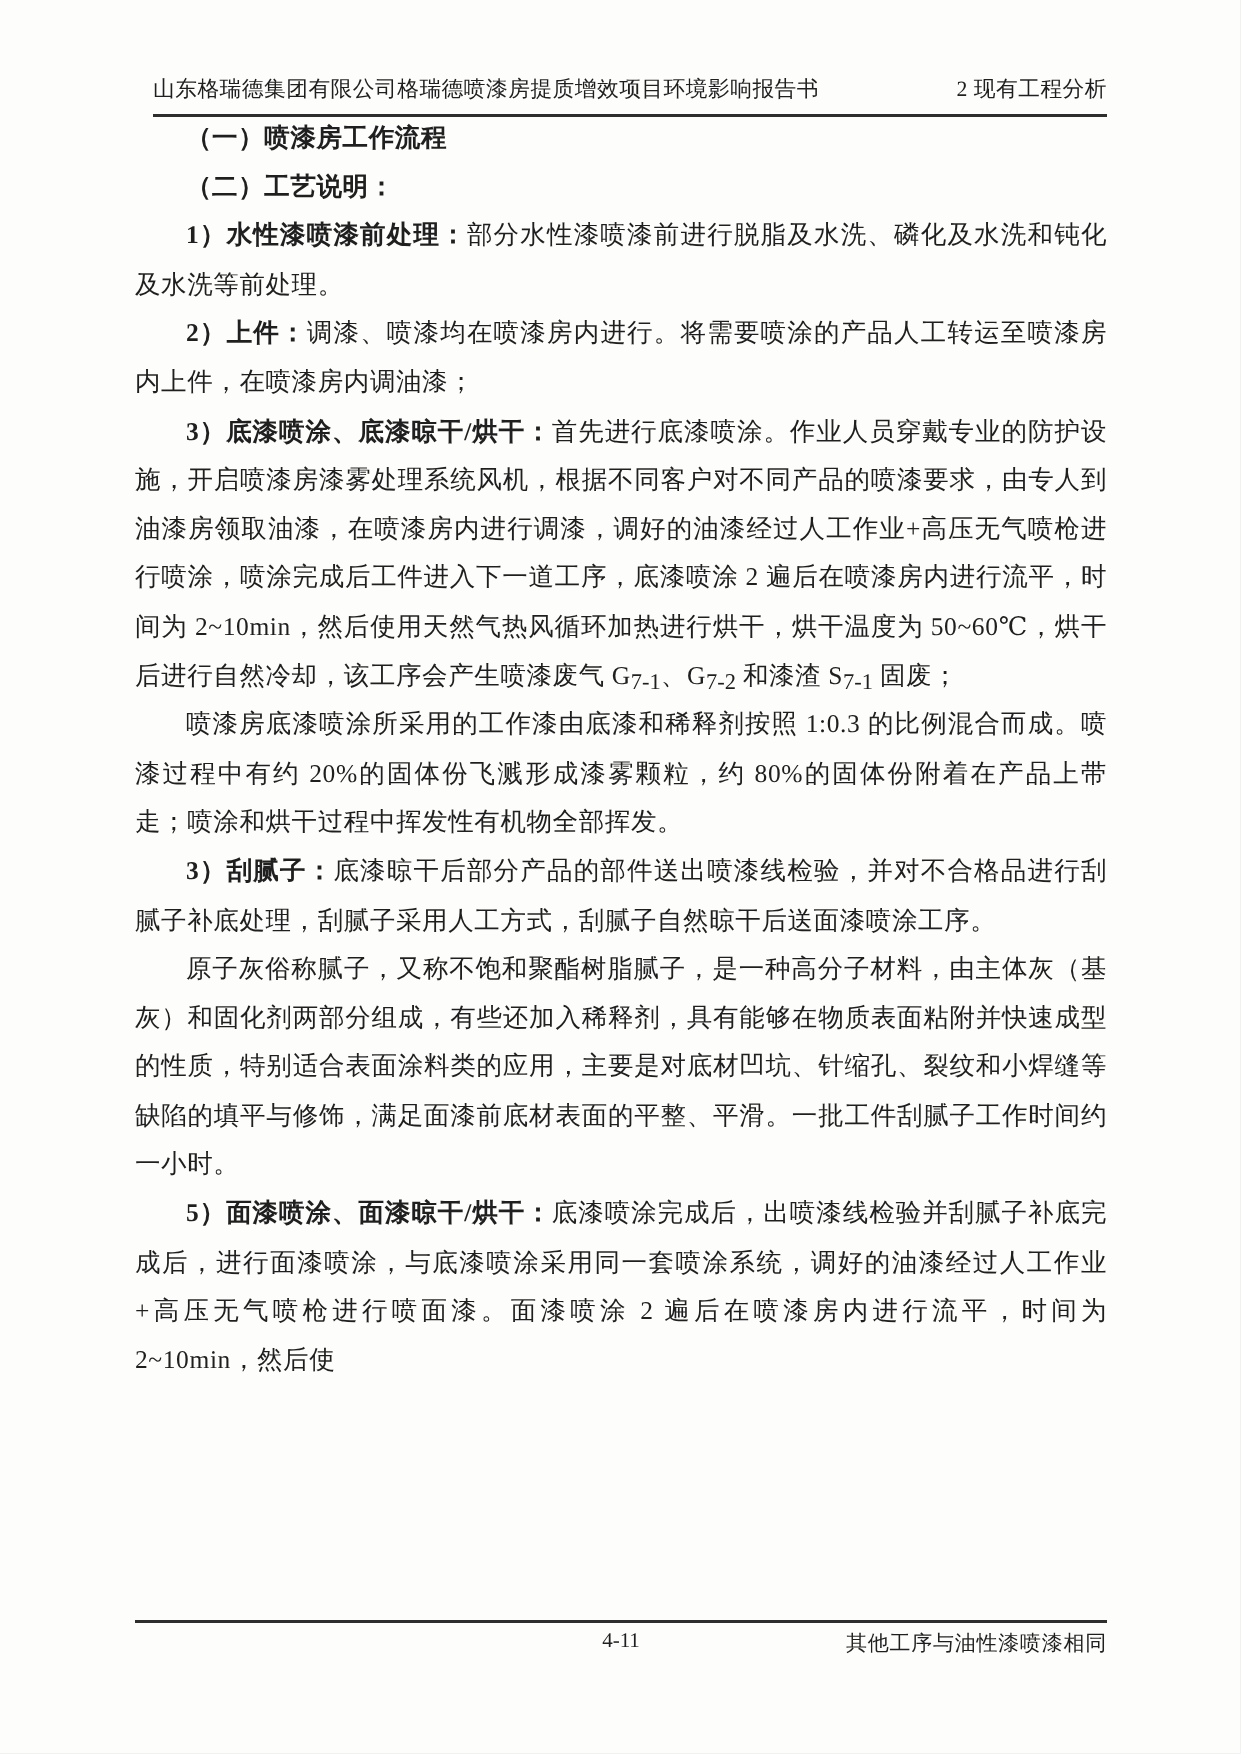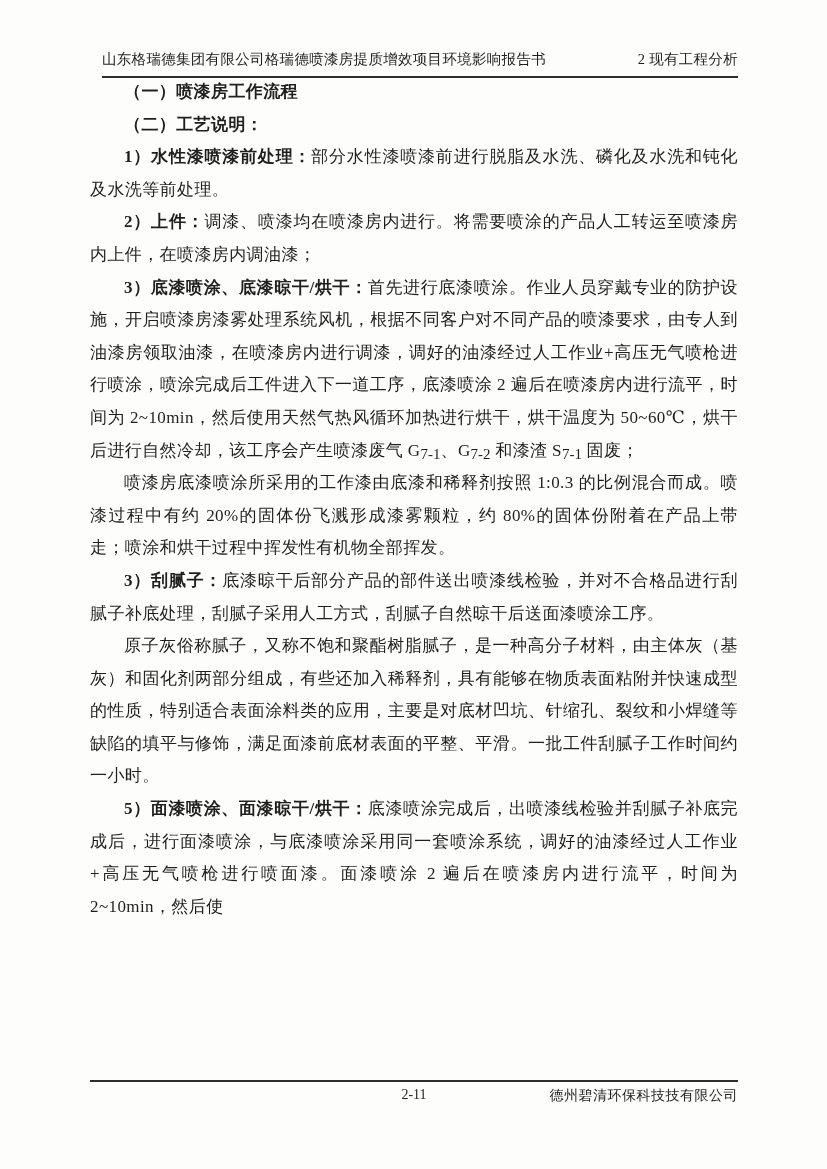--- a/index.html
+++ b/index.html
@@ -89,18 +89,18 @@
       <p class="para"><span class="bold">2）上件：</span><span>调漆、喷漆均在喷漆房内进行。将需要喷涂的产品人工转运至喷漆房内上件，在喷漆房内调油漆；</span></p>
       <p class="para"><span class="bold">3）底漆喷涂、底漆晾干/烘干：</span><span>首先进行底漆喷涂。作业人员穿戴专业的防护设施，开启喷漆房漆雾处理系统风机，根据不同客户对不同产品的喷漆要求，由专人到油漆房领取油漆，在喷漆房内进行调漆，调好的油漆经过人工作业+高压无气喷枪进行喷涂，喷涂完成后工件进入下一道工序，底漆喷涂 2 遍后在喷漆房内进行流平，时间为 2~10min，然后使用天然气热风循环加热进行烘干，烘干温度为 50~60℃，烘干后进行自然冷却，该工序会产生喷漆废气 G</span><sub>7-1</sub><span>、G</span><sub>7-2</sub><span> 和漆渣 S</span><sub>7-1</sub><span> 固废；</span></p>
       <p class="para"><span>喷漆房底漆喷涂所采用的工作漆由底漆和稀释剂按照 1:0.3 的比例混合而成。喷漆过程中有约 20%的固体份飞溅形成漆雾颗粒，约 80%的固体份附着在产品上带走；喷涂和烘干过程中挥发性有机物全部挥发。</span></p>
       <p class="para"><span class="bold">3）刮腻子：</span><span>底漆晾干后部分产品的部件送出喷漆线检验，并对不合格品进行刮腻子补底处理，刮腻子采用人工方式，刮腻子自然晾干后送面漆喷涂工序。</span></p>
       <p class="para"><span>原子灰俗称腻子，又称不饱和聚酯树脂腻子，是一种高分子材料，由主体灰（基灰）和固化剂两部分组成，有些还加入稀释剂，具有能够在物质表面粘附并快速成型的性质，特别适合表面涂料类的应用，主要是对底材凹坑、针缩孔、裂纹和小焊缝等缺陷的填平与修饰，满足面漆前底材表面的平整、平滑。一批工件刮腻子工作时间约一小时。</span></p>
       <p class="para"><span class="bold">5）面漆喷涂、面漆晾干/烘干：</span><span>底漆喷涂完成后，出喷漆线检验并刮腻子补底完成后，进行面漆喷涂，与底漆喷涂采用同一套喷涂系统，调好的油漆经过人工作业+高压无气喷枪进行喷面漆。面漆喷涂 2 遍后在喷漆房内进行流平，时间为 2~10min，然后使</span></p>
     </div>
 
   <div class="footer">
     <div class="row">
-      <span class="page-num">2-11</span>
-      <span class="company">德州碧清环保科技技有限公司</span>
+      <span class="page-num">4-11</span>
+      <span class="company">其他工序与油性漆喷漆相同</span>
     </div>
   </div>
 
 </div>
 
 </body></html>

